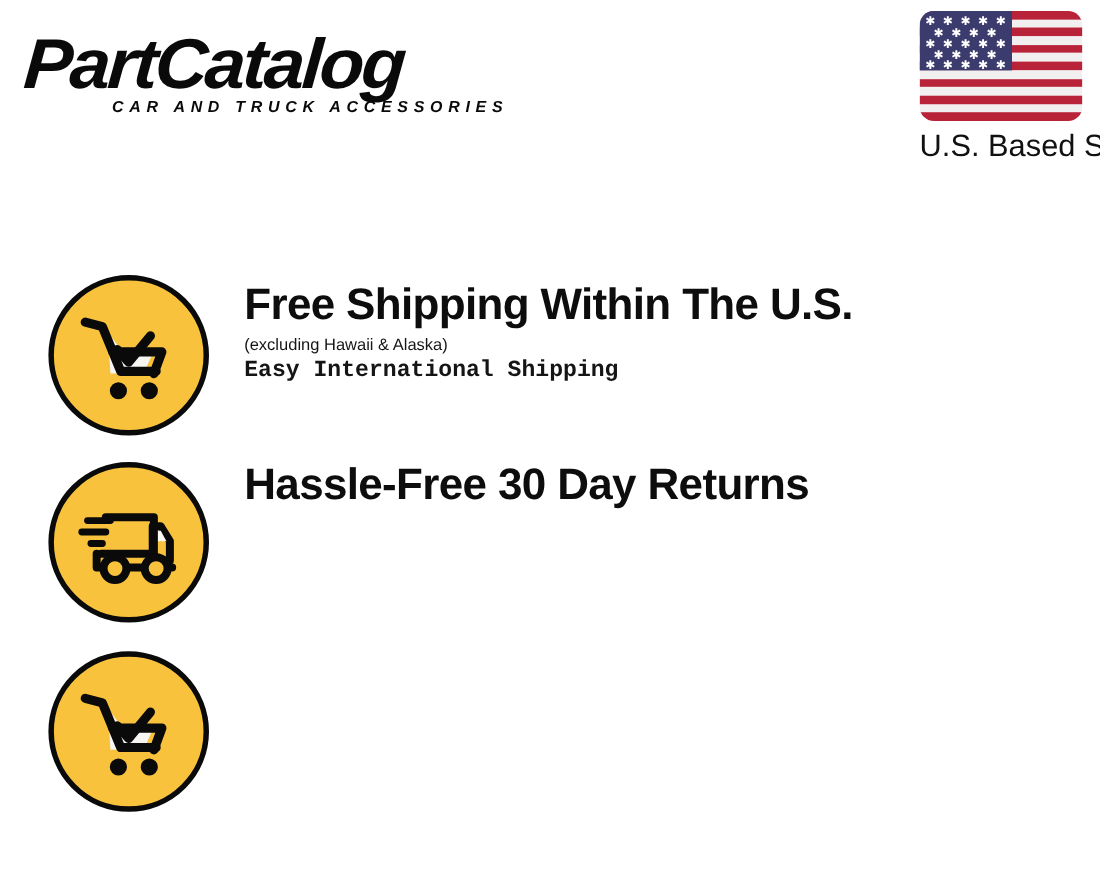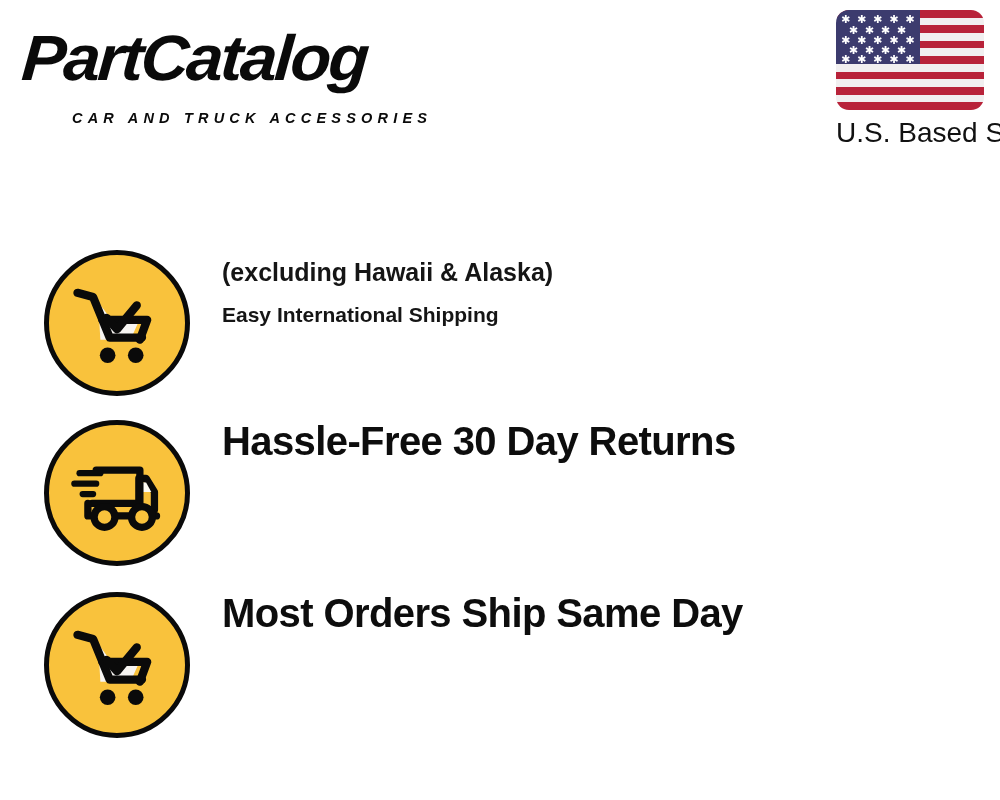--- a/index.html
+++ b/index.html
@@ -42,23 +42,24 @@
     transform-origin: left center;
     white-space: nowrap;
   }
   #brand-tagline {
     font-family: "Liberation Sans", sans-serif;
     font-weight: 700;
     font-style: italic;
     font-size: 14.5px;
     letter-spacing: 5.2px;
     color: #0a0a0a;
-    margin-top: 20px;
+    margin-top: 0;
     margin-left: 50px;
     white-space: nowrap;
+    text-align: center;
   }
 
   
   #flag-block {
     position: absolute;
     right: 14px;
     top: 10px;
     width: 150px;
     text-align: center;
   }
@@ -157,33 +158,33 @@
     font-family: "Liberation Sans", sans-serif;
     font-weight: 700;
     font-size: 40px;
     letter-spacing: -0.6px;
     line-height: 1.05;
     color: #0d0d0d;
     white-space: nowrap;
   }
   .subline {
     font-family: "Liberation Sans", sans-serif;
-    font-weight: 700;
-    font-size: 25px;
+    font-weight: 400;
+    font-size: 15px;
     line-height: 1.3;
     color: #151515;
     white-space: nowrap;
   }
   .subline.bold {
     font-weight: 700;
     font-size: 21px;
   }
   .stack-1 { padding-top: 6px; }
   .stack-1 .headline { margin-bottom: 6px; }
-  .stack-1 .subline.bold { margin-top: 12px; margin-bottom: 1px; }
+  .stack-1 .subline.bold { margin-top: 0; margin-bottom: 1px; font-family: Liberation Mono, monospace; }
 </style>
 </head>
 <body>
 
 <div id="header">
 
   <div id="brand-logo">
     <div id="brand-wordmark">PartCatalog</div>
     <div id="brand-tagline">CAR AND TRUCK ACCESSORIES</div>
   </div>
@@ -245,20 +246,21 @@
       <svg class="icon-svg" viewBox="0 0 100 100">
         <path d="M32 30 L44 46 L72 46 L63 66 L34 66" fill="#f7f5f2" stroke="none"></path>
         <path d="M12 21 L27 25 L43 64 L74 64" fill="none" stroke="#0a0a0a" stroke-width="8" stroke-linecap="round" stroke-linejoin="round"></path>
         <path d="M36 47 L79 47 L72 66" fill="none" stroke="#0a0a0a" stroke-width="8" stroke-linecap="round" stroke-linejoin="round"></path>
         <path d="M40 45 L50 56 L69 33" fill="none" stroke="#0a0a0a" stroke-width="8" stroke-linecap="round" stroke-linejoin="round"></path>
         <circle cx="41" cy="81" r="7.5" fill="#0a0a0a"></circle>
         <circle cx="68" cy="81" r="7.5" fill="#0a0a0a"></circle>
       </svg>
     </div>
     <div class="feature-text stack-1">
+      <div class="headline">Free Shipping Within The U.S.</div>
       <div class="subline">(excluding Hawaii &amp; Alaska)</div>
       <div class="subline bold">Easy International Shipping</div>
     </div>
   </div>
 
   <div class="feature-row" id="feature-row-1">
     <div class="feature-icon">
       <svg class="icon-svg" viewBox="0 0 100 100">
         <path d="M71 36 L78 36 L86 49 L86 66 L71 66 Z" fill="none" stroke="#0a0a0a" stroke-width="7" stroke-linejoin="round"></path>
         <path d="M74 40 L78 40 L83 49 L74 49 Z" fill="#fdfbf4"></path>
@@ -280,18 +282,15 @@
     <div class="feature-icon">
       <svg class="icon-svg" viewBox="0 0 100 100">
         <path d="M32 30 L44 46 L72 46 L63 66 L34 66" fill="#f7f5f2" stroke="none"></path>
         <path d="M12 21 L27 25 L43 64 L74 64" fill="none" stroke="#0a0a0a" stroke-width="8" stroke-linecap="round" stroke-linejoin="round"></path>
         <path d="M36 47 L79 47 L72 66" fill="none" stroke="#0a0a0a" stroke-width="8" stroke-linecap="round" stroke-linejoin="round"></path>
         <path d="M40 45 L50 56 L69 33" fill="none" stroke="#0a0a0a" stroke-width="8" stroke-linecap="round" stroke-linejoin="round"></path>
         <circle cx="41" cy="81" r="7.5" fill="#0a0a0a"></circle>
         <circle cx="68" cy="81" r="7.5" fill="#0a0a0a"></circle>
       </svg>
     </div>
-    <div class="feature-text single-line">
-      <div class="headline">Most Orders Ship Same Day</div>
-    </div>
   </div>
 
 </div>
 
 </body></html>

